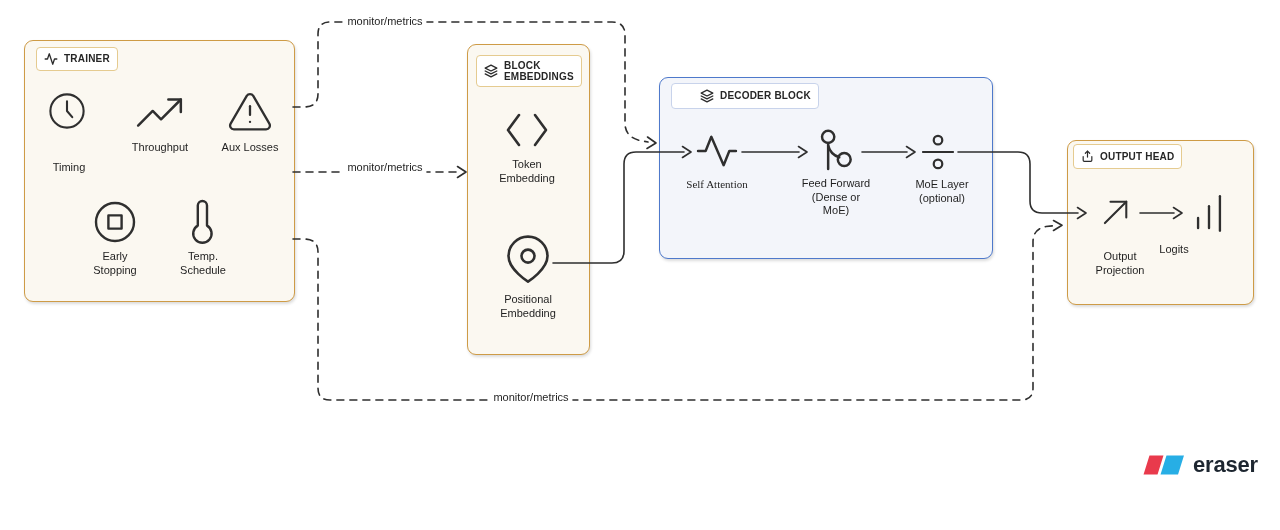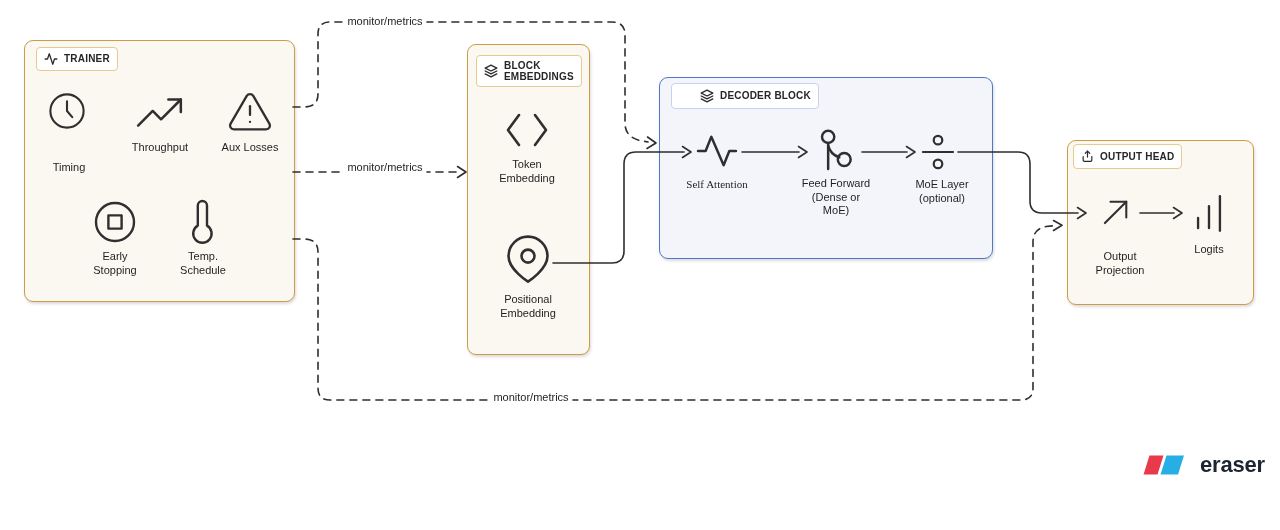--- a/index.html
+++ b/index.html
@@ -12,21 +12,21 @@
          border-radius:4px;padding:0 7px;font-size:10px;font-weight:700;color:#262626;
          letter-spacing:.2px;white-space:pre-line;line-height:11.5px;}
   .badge-warm{border:1px solid #e5cb90;}
   .badge-blue{border:1px solid #c8d3eb;}
   .icon-wrap{position:absolute;transform:translate(-50%,-50%);display:flex;}
   .node-label{position:absolute;transform:translateX(-50%);font-size:11px;line-height:13.5px;
               color:#1f1f1f;text-align:center;white-space:pre-line;}
   .edge-label{position:absolute;transform:translate(-50%,-50%);background:#ffffff;
               padding:0 4px;font-size:11px;color:#1f1f1f;white-space:nowrap;}
   svg.connector-layer{position:absolute;left:0;top:0;}
-  .logo{position:absolute;left:1143px;top:452px;display:flex;align-items:center;gap:11px;}
+  .logo{position:absolute;left:1143px;top:452px;display:flex;align-items:center;gap:4px;}
   .logo-text{font-size:22px;font-weight:700;color:#1d2630;letter-spacing:-.2px;}
 </style>
 </head>
 <body>
 
 <div id="canvas">
 
   <div class="group-box warm" style="left:24px;top:40px;width:269px;height:260px;"></div>
   <div class="group-box warm" style="left:467px;top:44px;width:121px;height:309px;"></div>
   <div class="group-box blue" style="left:659px;top:77px;width:332px;height:180px;"></div>
@@ -212,21 +212,21 @@
   <div class="node-label" style="left:1120px;top:250px;">Output
 Projection</div>
 
   <div class="icon-wrap" style="left:1209px;top:213px;">
     <svg width="34" height="42" viewBox="0 0 20 25" fill="none" stroke="#2f2f2f" stroke-width="1.4" stroke-linecap="round" stroke-linejoin="round">
       <line x1="3.5" y1="15.5" x2="3.5" y2="21.5"></line>
       <line x1="10" y1="8.5" x2="10" y2="21.5"></line>
       <line x1="16.5" y1="2.5" x2="16.5" y2="23"></line>
     </svg>
   </div>
-  <div class="node-label" style="left:1209px;top:243px;">Logits</div>
+  <div class="node-label" style="left:1174px;top:243px;">Logits</div>
 
   <div class="logo">
     <svg width="46" height="20" viewBox="0 0 46 20">
       <polygon points="0.5,19.5 6.5,0.5 20.5,0.5 14.5,19.5" fill="#e93a4c"></polygon>
       <polygon points="17.5,19.5 23.5,0.5 41,0.5 35,19.5" fill="#27aee5"></polygon>
     </svg>
     <span class="logo-text">eraser</span>
   </div>
 
 </div>

